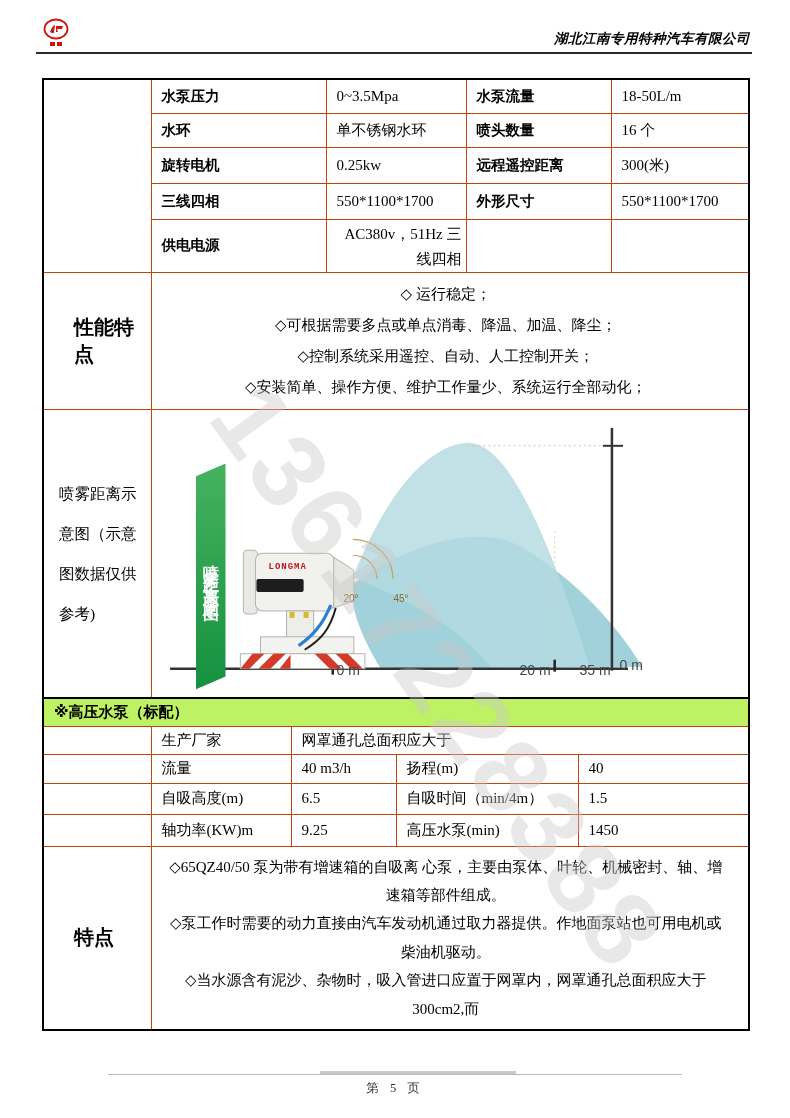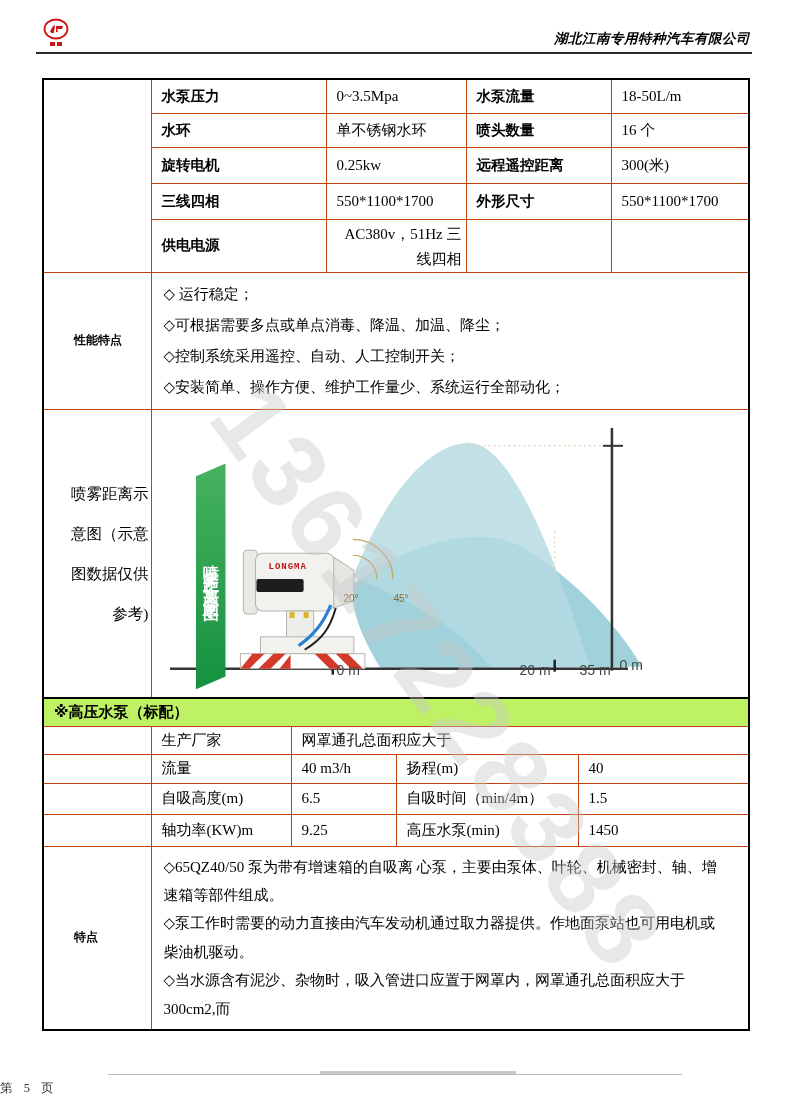--- a/index.html
+++ b/index.html
@@ -15,28 +15,28 @@
   
   table.spec{position:absolute;left:42px;width:706px;border-collapse:collapse;table-layout:fixed;
              border:2px solid #000;}
   .t1{top:78px;} .t2{top:697px;}
   td,th{border:1px solid #c2410c;font-size:15px;vertical-align:middle;
         padding:0 4px 0 10px;text-align:left;font-weight:400;overflow:hidden;}
   th{font-weight:700;}
   .h35{height:34px}.h37{height:36px}.h50{height:49px}
   .hperf{height:126px}.hdiag{height:291px}
   .hr30{height:29px}.hr29{height:28px}.hr32{height:31px}.hr33{height:32px}.hfeat{height:141px}
-  .rowlabel{font-weight:700;font-family:"Liberation Sans","DejaVu Sans",sans-serif;font-size:12px;padding-left:30px;}
+  .rowlabel{font-weight:700;font-family:"Liberation Sans","DejaVu Sans",sans-serif;font-size:20px;padding-left:30px;}
   .speclabel{font-weight:700;font-family:"Liberation Sans","DejaVu Sans",sans-serif;font-size:14.5px;}
-  .list-cell{padding:6px 20px 6px 12px;}
+  .list-cell{padding:6px 20px 6px 12px;text-align:center;}
   .list-cell div{line-height:31px;}
   .feat-cell div{line-height:28.4px;}
   .sec-title{background:#bef264;font-weight:700;font-size:15px;
              font-family:"Liberation Sans","DejaVu Sans",sans-serif;}
-  .diag-label{line-height:40px;font-size:15.5px;padding-left:15px;padding-right:2px;text-align:right;}
+  .diag-label{line-height:40px;font-size:15.5px;padding-left:15px;padding-right:2px;}
 
   
   .diag-cell{position:relative;padding:0;}
   .diag-abs{position:absolute;left:0;top:0;width:100%;height:100%;}
   .banner{position:absolute;left:44px;top:54px;width:30px;height:226px;
           background:linear-gradient(180deg,#46b260,#15913f);
           clip-path:polygon(0 13px,100% 0,100% 213px,0 100%);
           display:flex;align-items:center;justify-content:center;}
   .banner span{writing-mode:vertical-rl;text-orientation:upright;color:#fff;font-weight:700;
                font-size:16px;letter-spacing:7px;font-family:"Liberation Sans",sans-serif;}
@@ -46,21 +46,21 @@
   .ang-lab{position:absolute;font-size:10px;color:#8a6a30;font-family:"Liberation Sans",sans-serif;}
 
   
   .watermark{position:absolute;left:283px;top:362px;transform:rotate(54deg);transform-origin:0 0;
              font-size:104px;font-weight:700;letter-spacing:5px;color:rgba(201,201,201,0.42);
              font-family:"Liberation Sans",sans-serif;white-space:nowrap;pointer-events:none;z-index:5;}
 
   
   .foot-thin{position:absolute;top:1074px;left:108px;width:574px;border-top:1px solid #b9b9b9;}
   .foot-thick{position:absolute;top:1071px;left:320px;width:196px;height:4px;background:#c9c9c9;}
-  .foot-page{position:absolute;top:1080px;left:0;width:790px;text-align:left;
+  .foot-page{position:absolute;top:1080px;left:0;width:790px;text-align:center;
              font-size:12.5px;letter-spacing:4px;color:#333;}
 </style>
 </head>
 <body>
 
 <div class="page">
 
   <svg class="logo" viewBox="0 0 30 32">
     <ellipse cx="14" cy="11" rx="11.5" ry="9.5" fill="none" stroke="#cc1515" stroke-width="1.8"></ellipse>
     <path d="M8 14 Q10 8 13 7 L12 14 Q12 16 10 15 Z" fill="#cc1515"></path>

